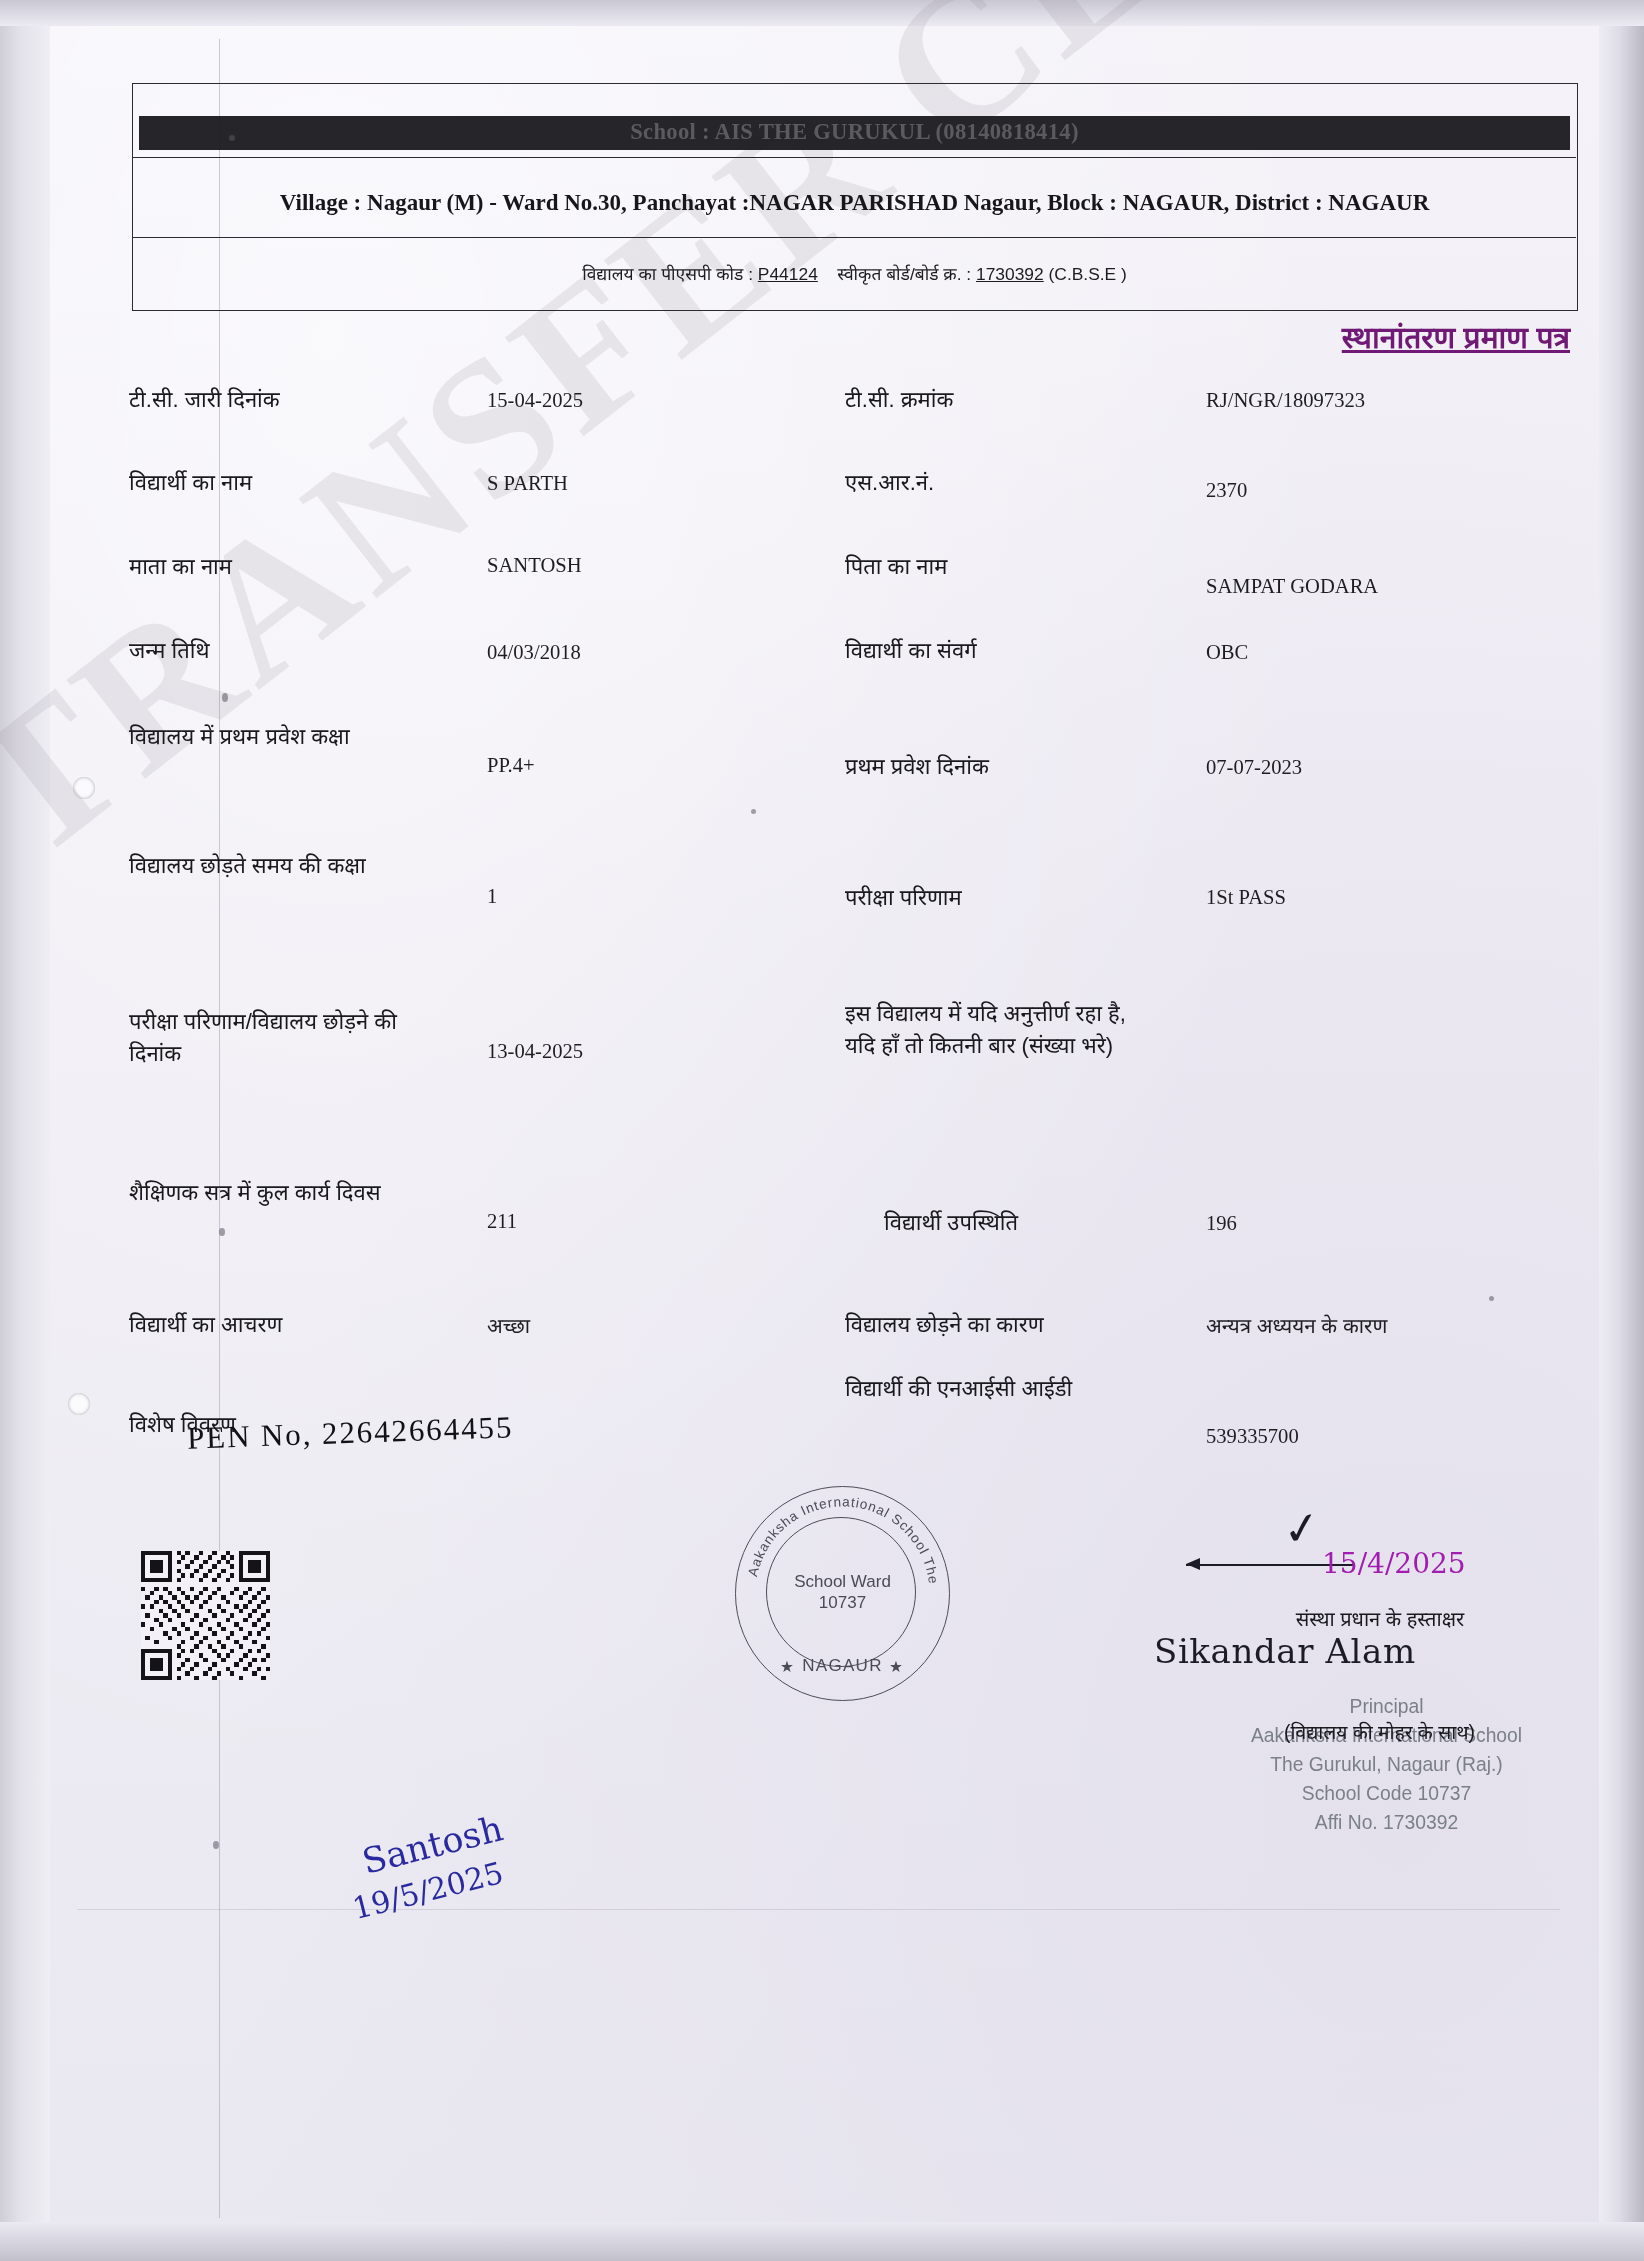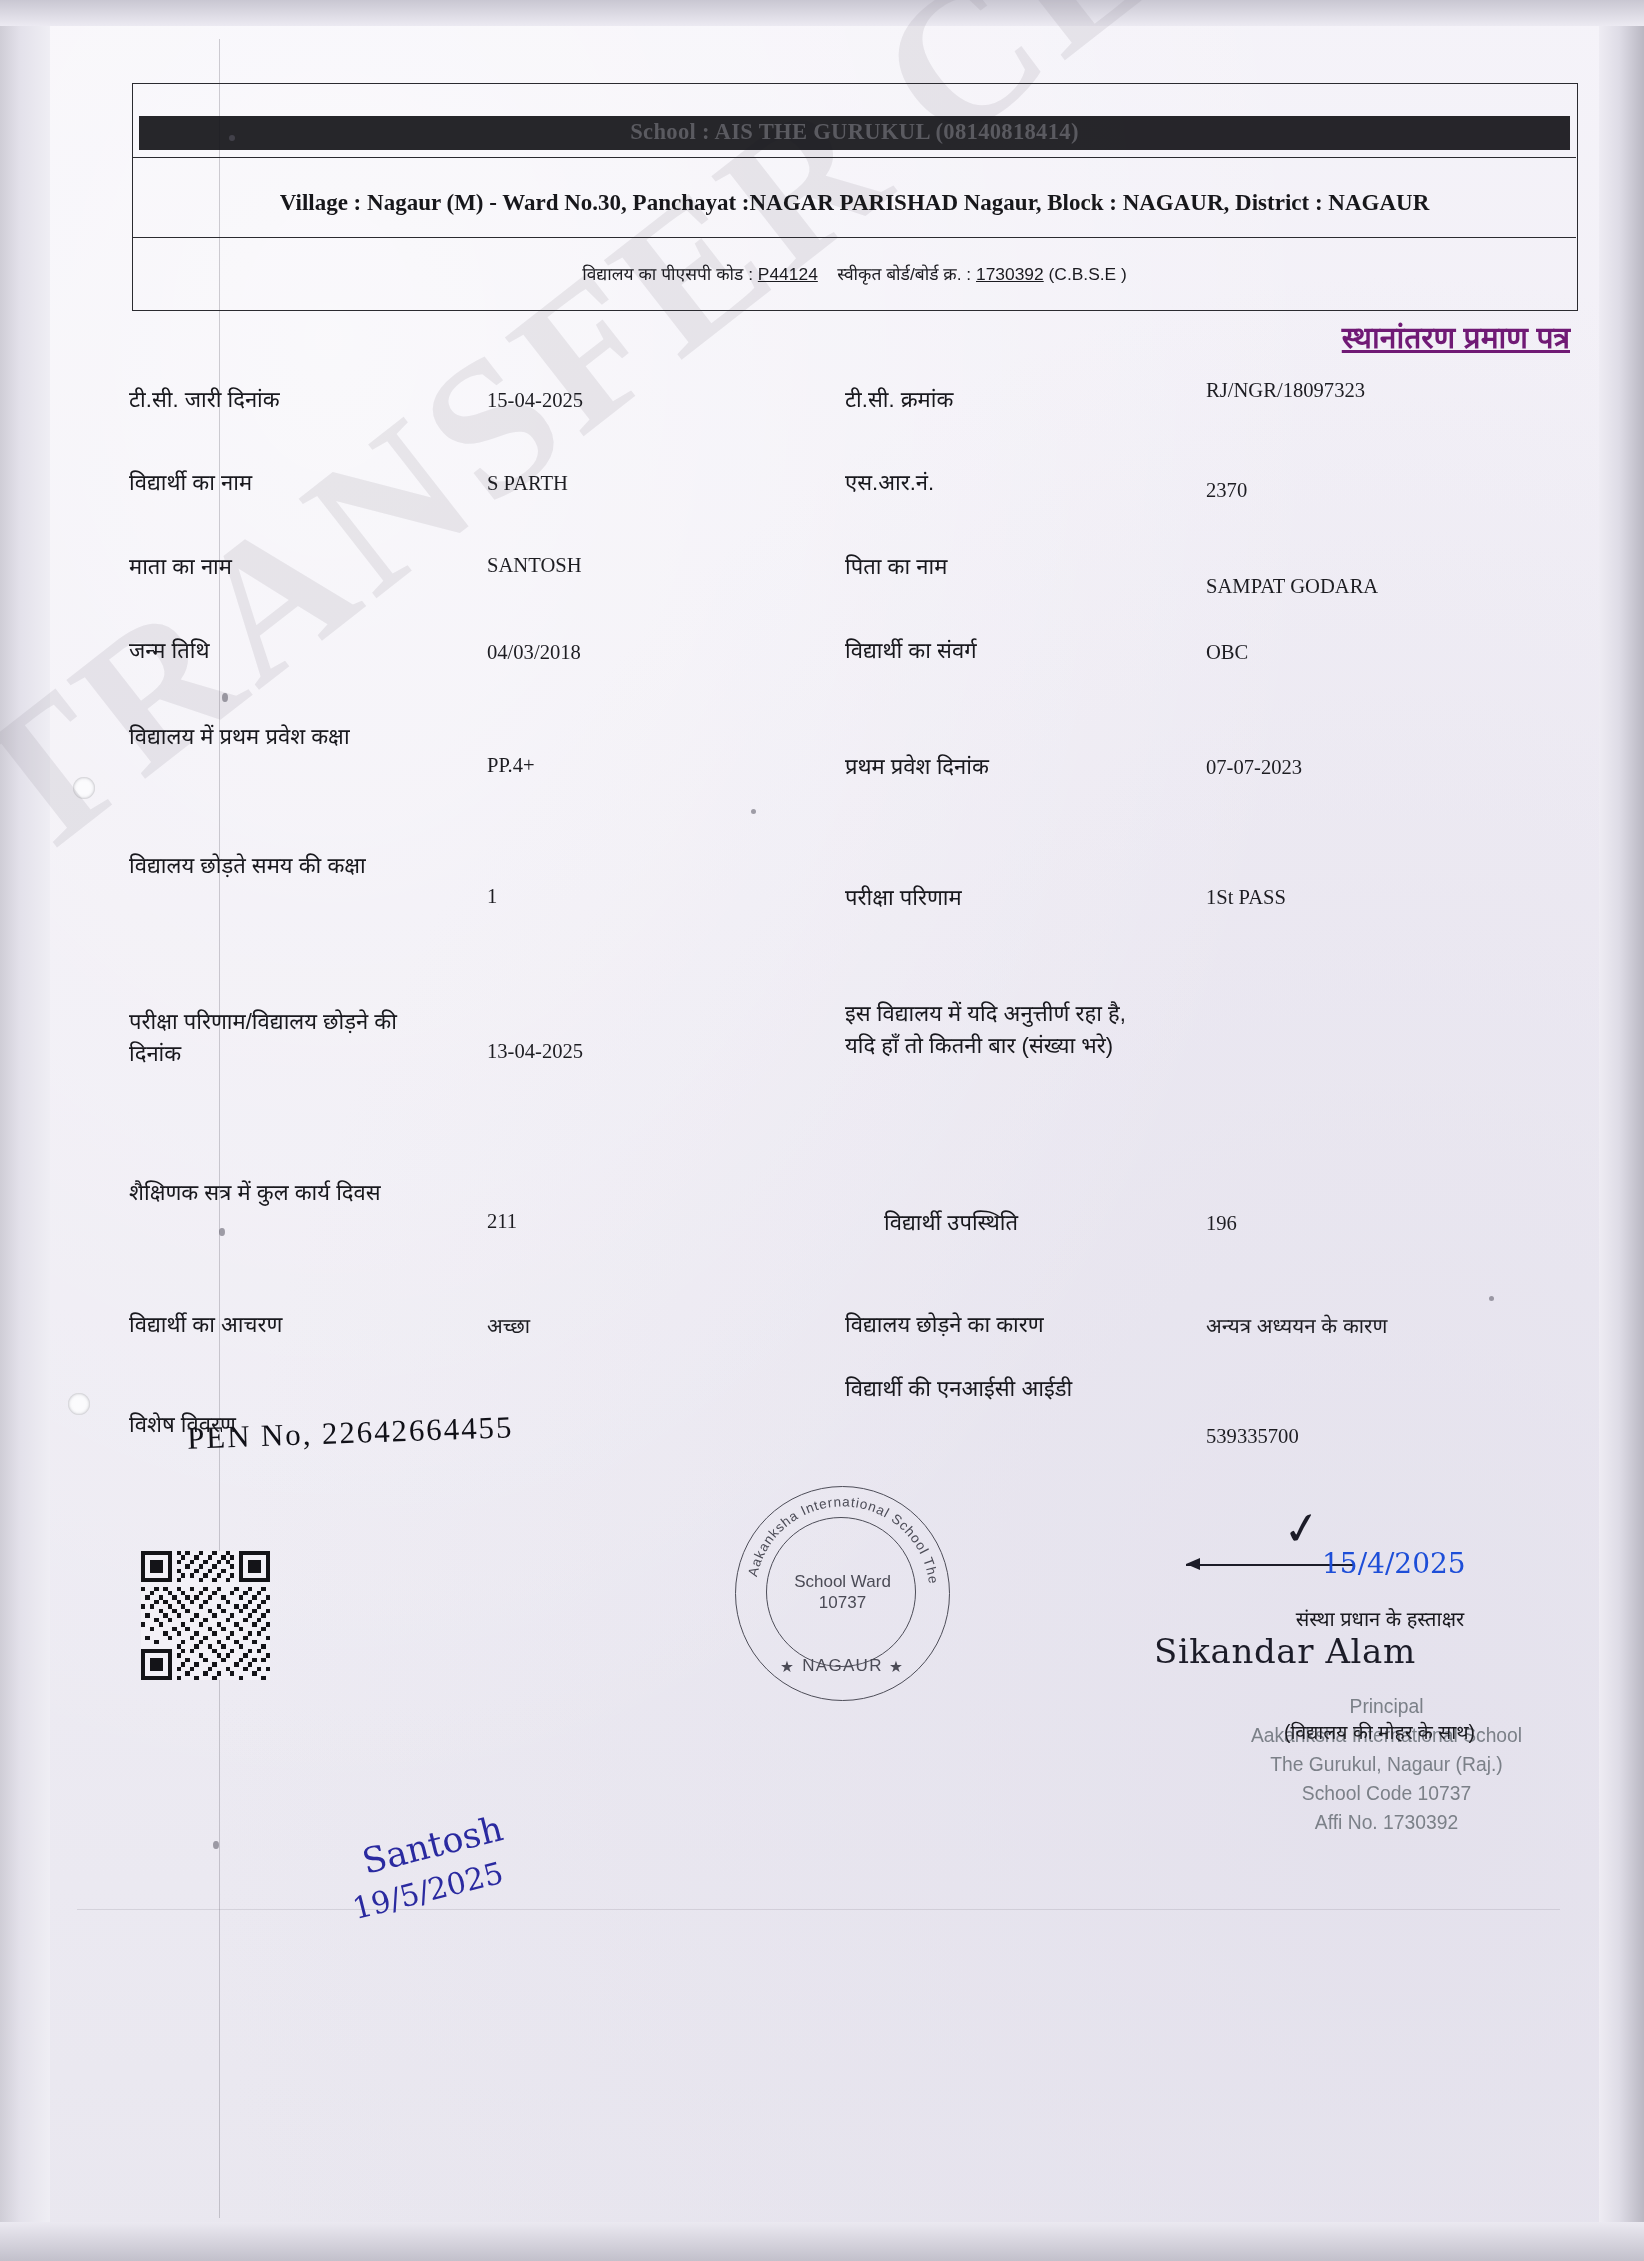--- a/index.html
+++ b/index.html
@@ -281,21 +281,21 @@
   .hw-principal-sign {
     left: 1154px; top: 1631px;
     font-size: 34px;
     color: #1c1c28;
     font-family: "DejaVu Serif", serif;
     letter-spacing: 0.6px;
   }
   .hw-date-top {
     left: 1322px; top: 1547px;
     font-size: 28px;
-    color: #1d4ed8;
+    color: #a21caf;
   }
   .hw-tick {
     position: absolute;
     left: 1283px; top: 1502px;
     font-size: 45px;
     color: #1c1c28;
     font-family: "Liberation Serif", serif;
     transform: rotate(-8deg);
   }
   .hw-arrow {
@@ -364,21 +364,21 @@
     <span>(C.B.S.E )</span>
   </div>
 
   <div class="doc-title">स्थानांतरण प्रमाण पत्र</div>
 
   <div class="fields">
 
     <div class="fl col-l-label" style="top:384px;">टी.सी. जारी दिनांक</div>
     <div class="fv col-l-val" style="top:386px;">15-04-2025</div>
     <div class="fl col-r-label" style="top:384px;">टी.सी. क्रमांक</div>
-    <div class="fv col-r-val" style="top:376px;">RJ/NGR/18097323</div>
+    <div class="fv col-r-val" style="top:386px;">RJ/NGR/18097323</div>
 
     <div class="fl col-l-label" style="top:467px;">विद्यार्थी का नाम</div>
     <div class="fv col-l-val" style="top:469px;">S PARTH</div>
     <div class="fl col-r-label" style="top:467px;">एस.आर.नं.</div>
     <div class="fv col-r-val" style="top:476px;">2370</div>
 
     <div class="fl col-l-label" style="top:551px;">माता का नाम</div>
     <div class="fv col-l-val" style="top:551px;">SANTOSH</div>
     <div class="fl col-r-label" style="top:551px;">पिता का नाम</div>
     <div class="fv col-r-val" style="top:572px;">SAMPAT GODARA</div>

